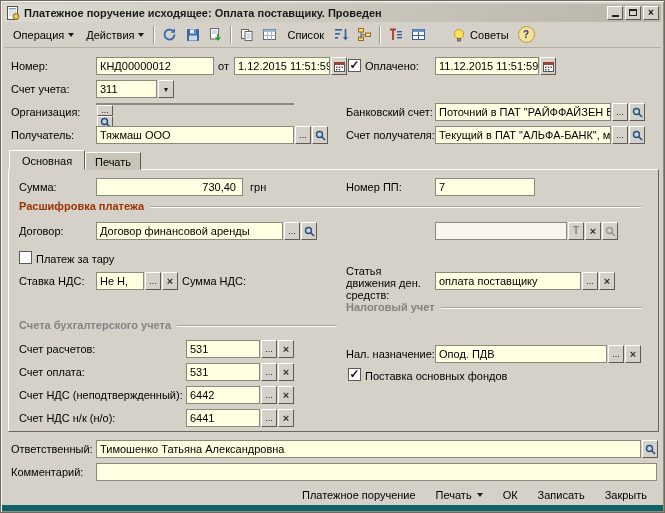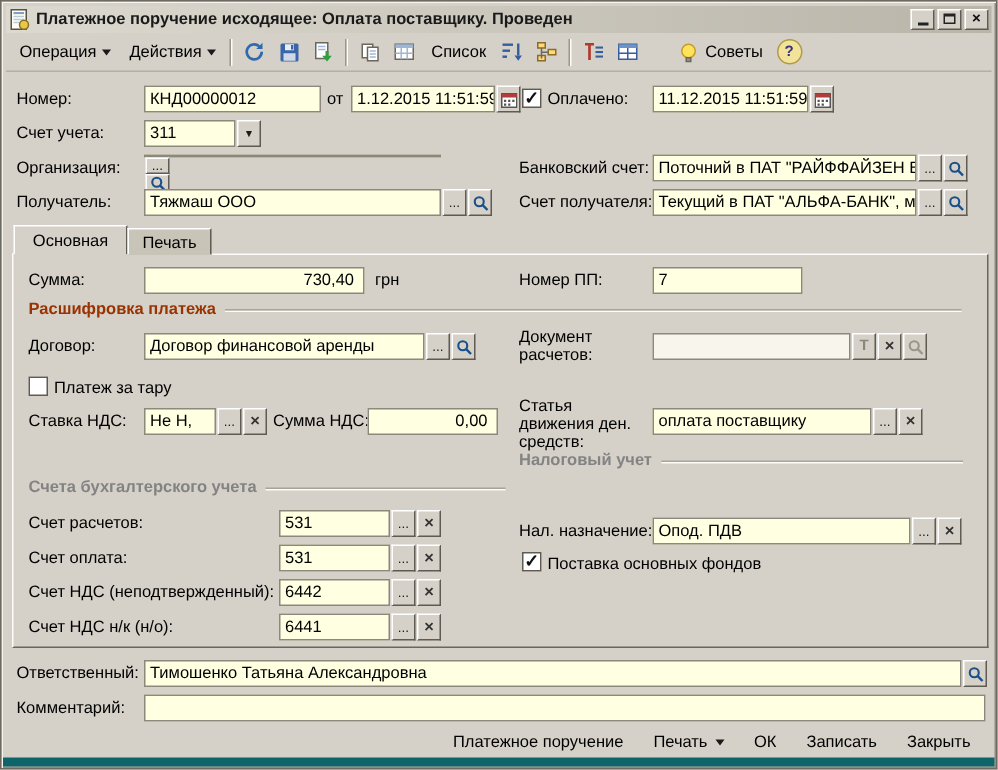--- a/index.html
+++ b/index.html
@@ -335,21 +335,20 @@
       </button>
     <button class="fb">
         <span class="ic">
           <svg width="11" height="11" viewBox="0 0 11 11">
             <circle cx="4.5" cy="4.5" r="3" fill="none" stroke="#1b4f8a" stroke-width="1.4"></circle>
             <line x1="6.8" y1="6.8" x2="10" y2="10" stroke="#1b4f8a" stroke-width="1.6"></line>
           </svg>
         </span>
       </button>
   </div>
-  <span class="lbl wrap" style="left:345px;top:218px;width:80px;">Документ расчетов:</span>
   <div class="grp" style="left:434px;top:221px;">
     <div class="inp empty" style="width:132px;"></div>
     <button class="fb">
         <span class="tg">T</span>
       </button>
     <button class="fb">
         <span class="xg">×</span>
       </button>
     <button class="fb">
         <span class="ic">
@@ -368,23 +367,20 @@
   <div class="grp" style="left:95px;top:271px;">
     <div class="inp" style="width:48px;">Не Н,</div>
     <button class="fb">
         <span>...</span>
       </button>
     <button class="fb">
         <span class="xg">×</span>
       </button>
   </div>
   <span class="lbl" style="left:181px;top:274px;">Сумма НДС:</span>
-  <div class="grp" style="left:244px;top:271px;">
-    <div class="inp num" style="width:87px;">0,00</div>
-  </div>
   <span class="lbl wrap" style="left:345px;top:264px;width:88px;">Статья движения ден. средств:</span>
   <div class="grp" style="left:434px;top:271px;">
     <div class="inp" style="width:146px;">оплата поставщику</div>
     <button class="fb">
         <span>...</span>
       </button>
     <button class="fb">
         <span class="xg">×</span>
       </button>
   </div>

